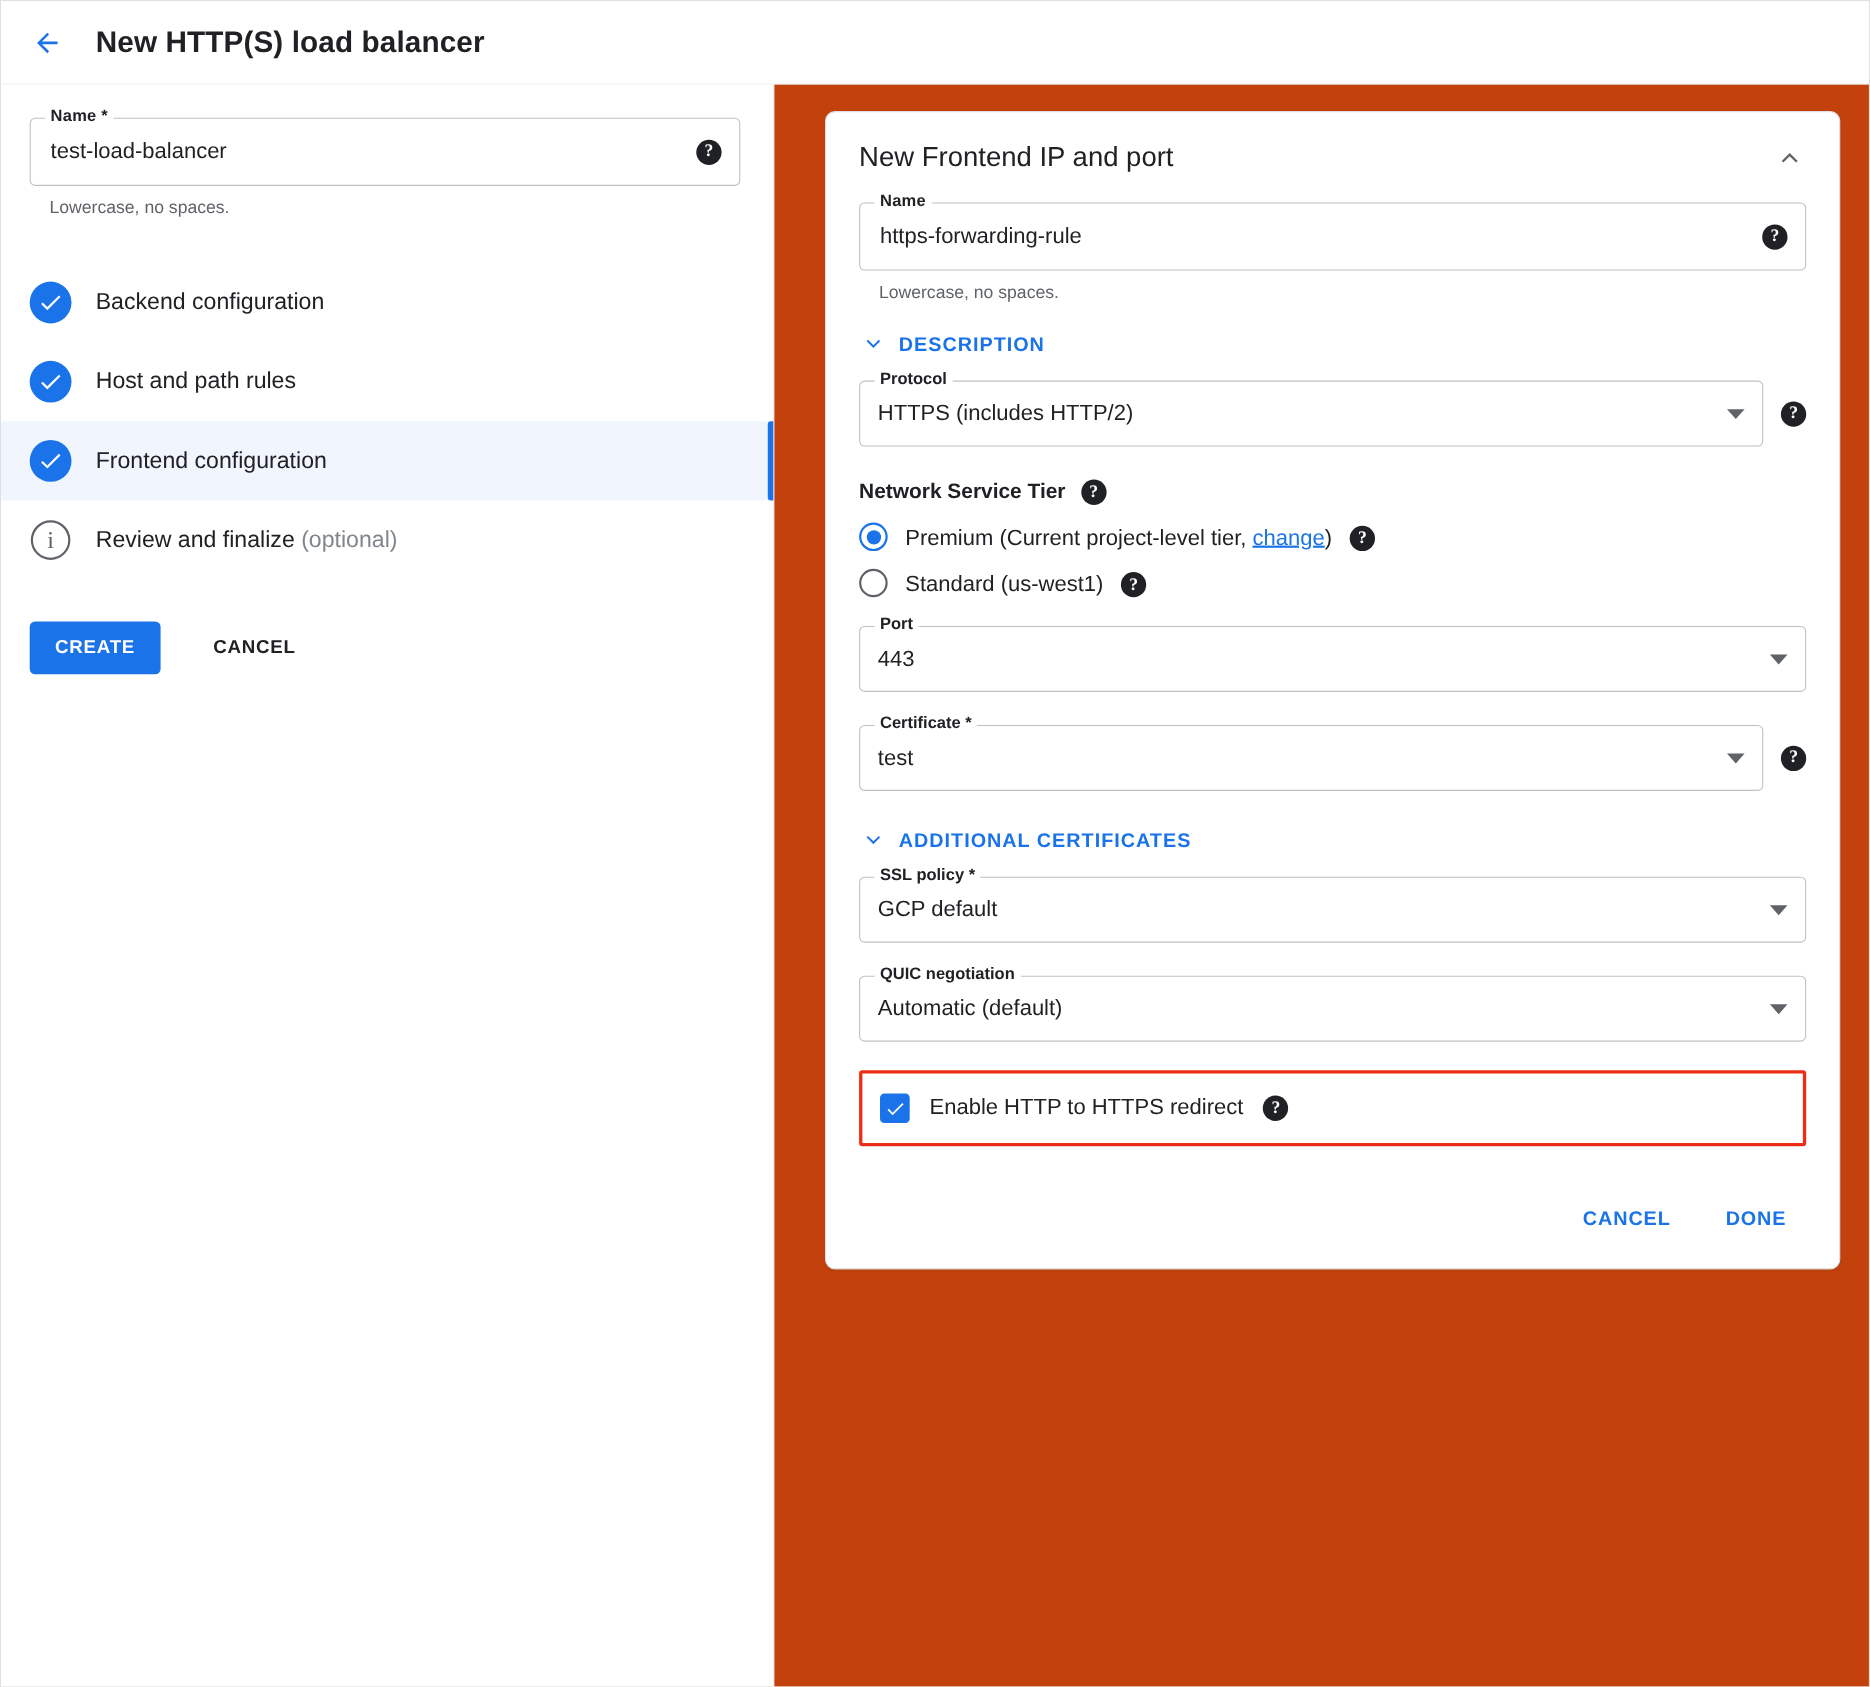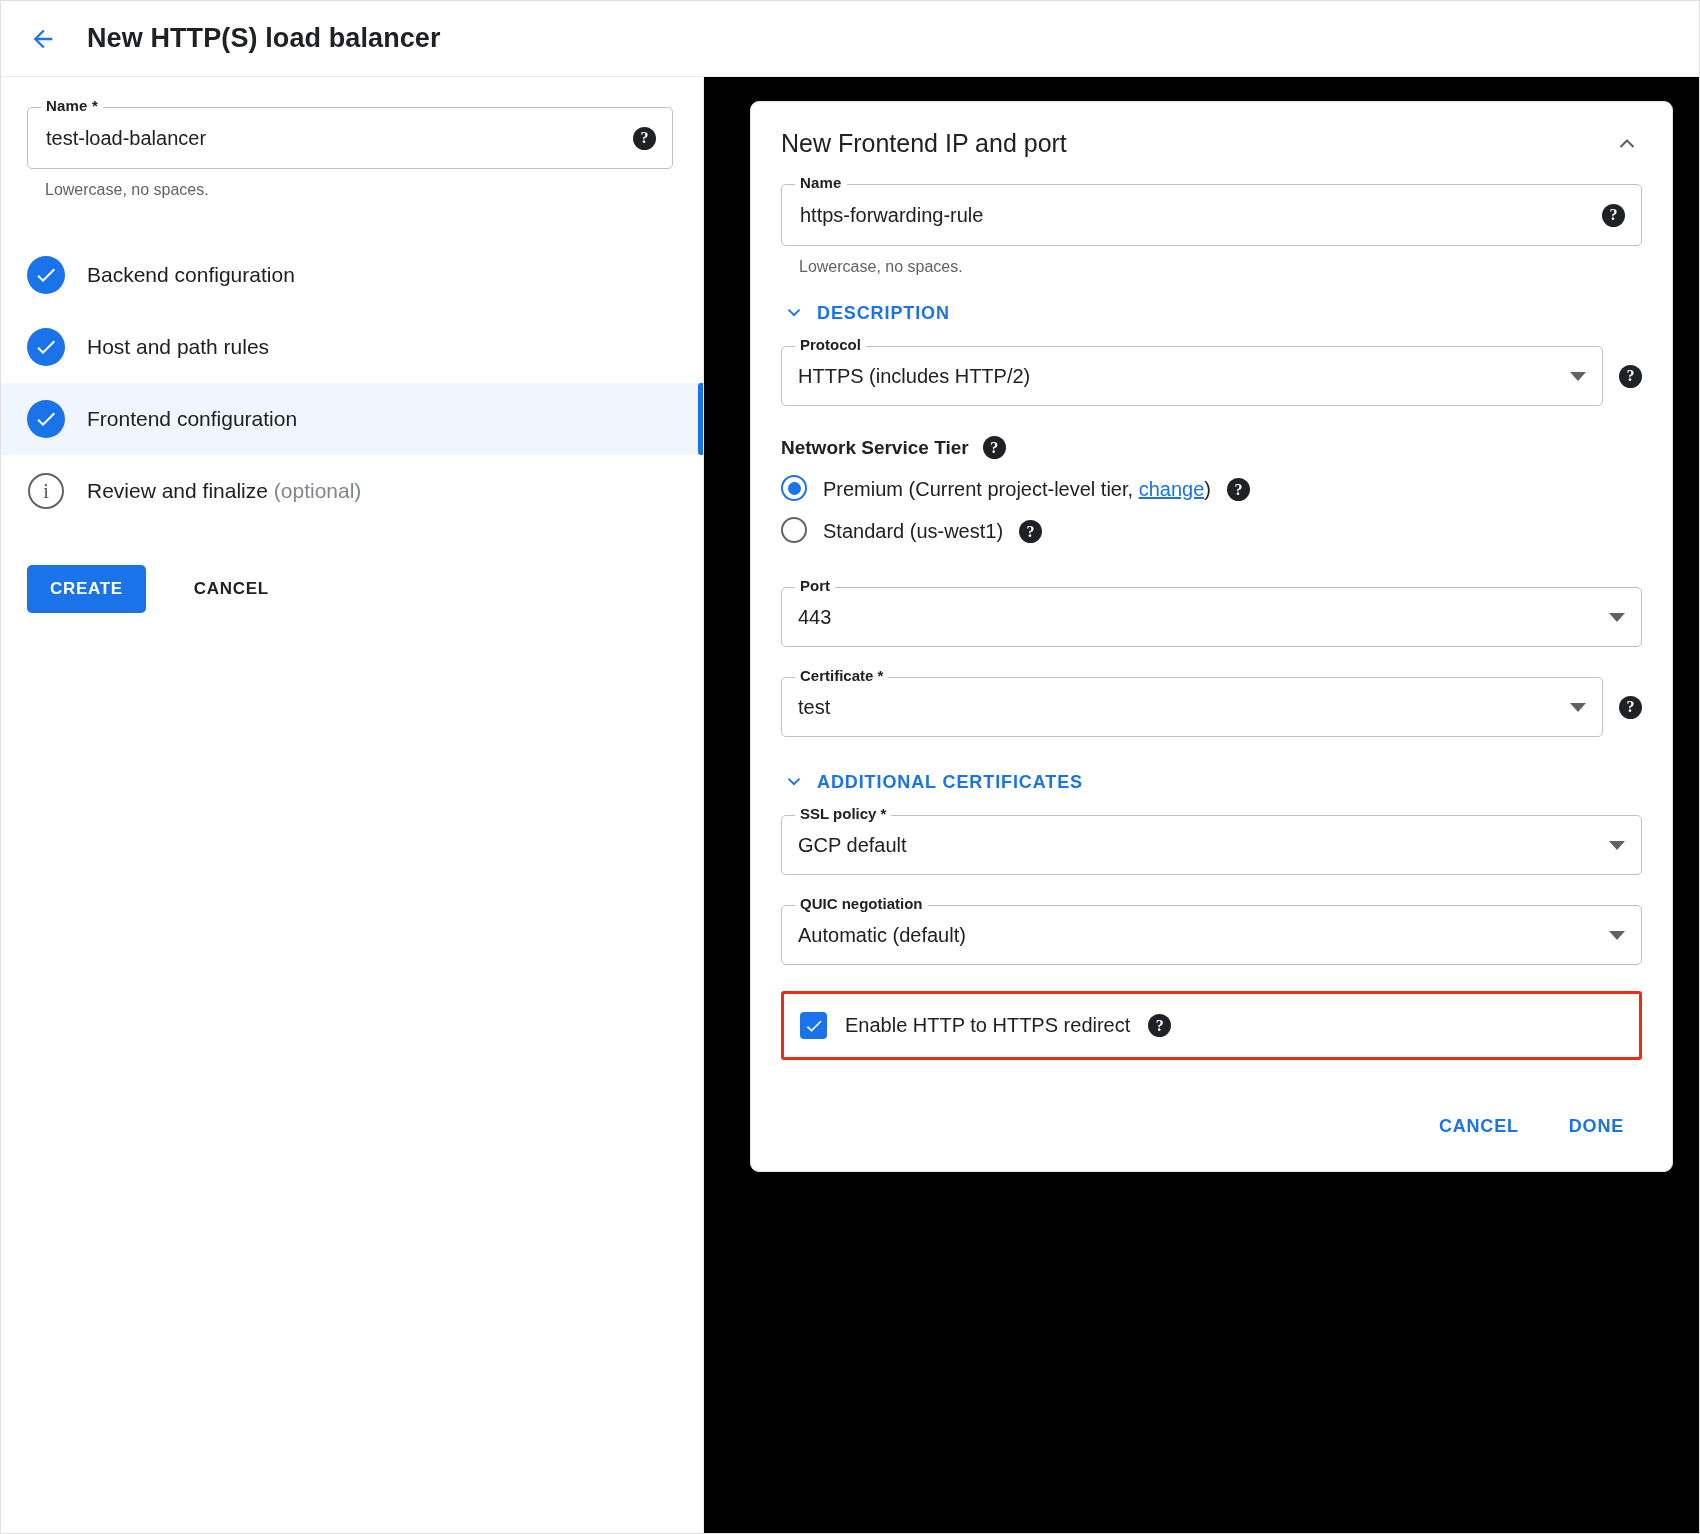--- a/index.html
+++ b/index.html
@@ -49,21 +49,21 @@
     height: calc(1534px - 78px);
   }
   .left-pane {
     width: 703px;
     position: relative;
     border-right: 1px solid #e8eaed;
     background: #fff;
   }
   .right-pane {
     flex: 1;
-    background: #000000;
+    background: #c2410c;
     padding: 24px 26px 0 46px;
     position: relative;
   }
 
   
   .field-outlined {
     position: relative;
     border: 1px solid #bdc1c6;
     border-radius: 5px;
     height: 62px;
@@ -494,21 +494,21 @@
           <span class="help-icon">?</span>
         </div>
 
         <div class="radio-row">
           <span class="radio"></span>
           <span class="radio-label">Standard (us-west1)</span>
           <span class="help-icon">?</span>
         </div>
 
 
-        <div style="margin-top:44px">
+        <div style="margin-top:26px">
           <div class="select-outlined">
             <span class="legend">Port</span>
             <span class="select-value">443</span>
             <span class="caret"></span>
           </div>
         </div>
 
         <div class="row-with-help" style="margin-top:30px">
           <div class="select-outlined">
             <span class="legend">

